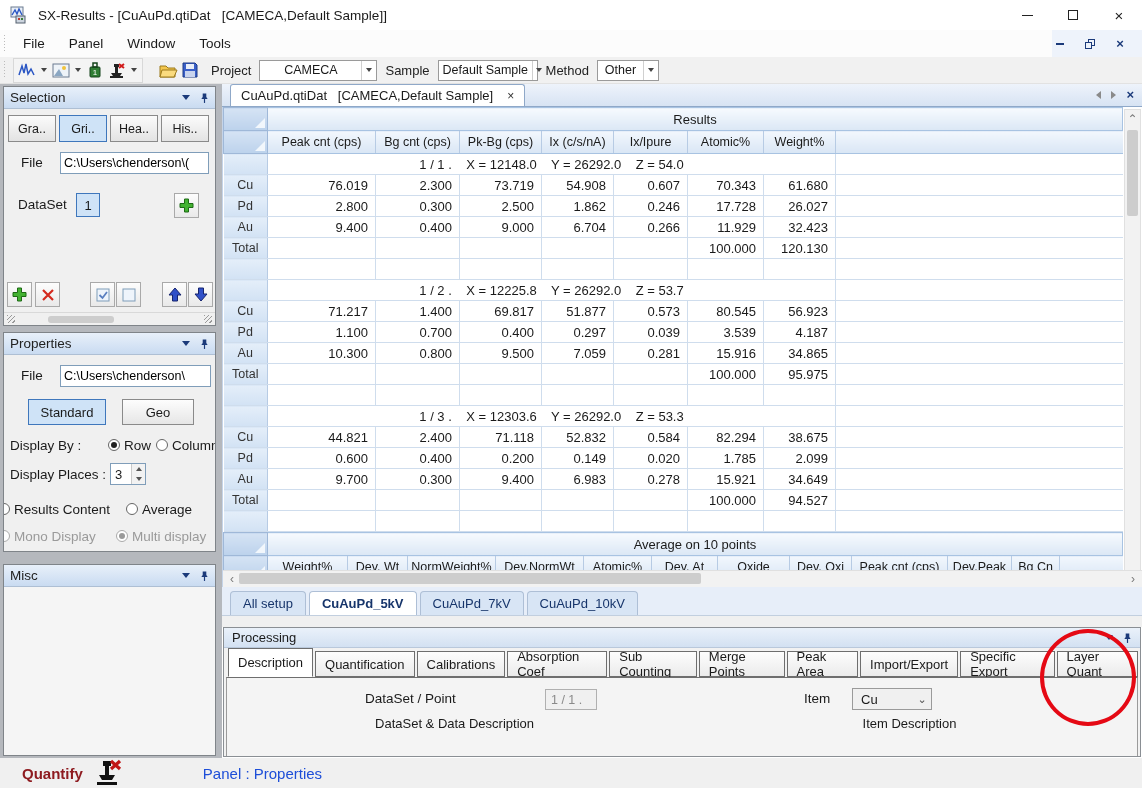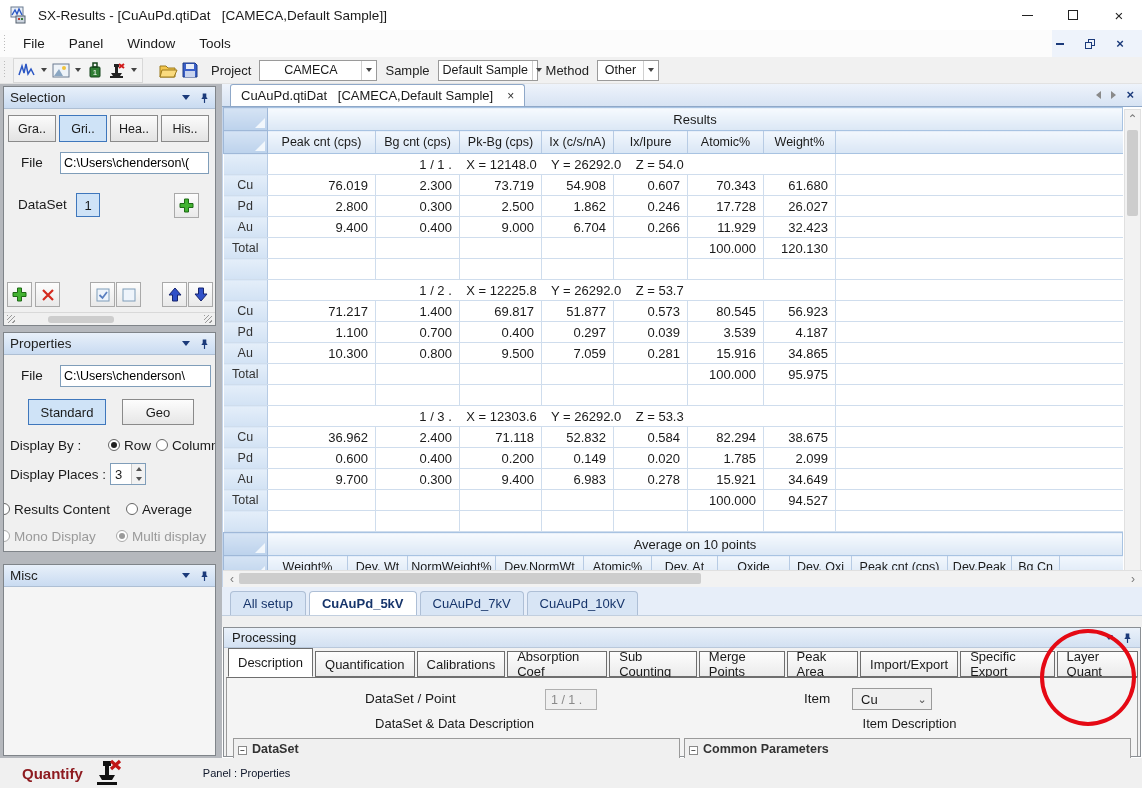--- a/index.html
+++ b/index.html
@@ -147,21 +147,21 @@
   .item-combo .a { width:18px; text-align:center; color:#555; font-size:11px; }
 
   .red-circle { position:absolute; left:1040px; top:629px; width:96px; height:97px; border:4px solid #e50914;
                 border-radius:50%; z-index:40; pointer-events:none; }
 
   
   .statusbar { position:absolute; left:0; bottom:0; width:1142px; height:30px; background:#f0f0f0;
                display:flex; align-items:center; }
   .status-quantify { color:#8e1b20; font-weight:bold; font-size:15px; margin-left:22px; }
   .status-icon { width:34px; height:28px; margin-left:8px; }
-  .status-panel { color:#0f172a; font-size:11px; margin-left:78px; }
+  .status-panel { color:#1d4ed8; font-size:15px; margin-left:78px; }
 </style>
 </head>
 <body>
 
 <div class="titlebar">
   <svg class="app-icon" viewBox="0 0 20 18">
     <rect x="1" y="1" width="12" height="10" fill="#e8eef6" stroke="#6b7b90"></rect>
     <polyline points="2,9 5,4 7,8 9,3 12,9" fill="none" stroke="#2b57c4" stroke-width="1.4"></polyline>
     <rect x="6" y="10" width="9" height="7" fill="#cdd5df" stroke="#55616f"></rect>
     <rect x="8" y="12" width="2" height="2" fill="#c23a2f"></rect>
@@ -556,21 +556,21 @@
             <td></td>
             <td class="filler"></td>
           </tr>
           <tr>
             <td class="rowhdr"></td>
             <td class="blockhdr" colspan="7">1 / 3 .    X = 12303.6    Y = 26292.0    Z = 53.3</td>
             <td class="filler"></td>
           </tr>
           <tr>
             <td class="rowhdr">Cu</td>
-            <td class="num">36.962</td>
+            <td class="num">44.821</td>
             <td class="num">2.400</td>
             <td class="num">71.118</td>
             <td class="num">52.832</td>
             <td class="num">0.584</td>
             <td class="num">82.294</td>
             <td class="num">38.675</td>
             <td class="filler"></td>
           </tr>
           <tr>
             <td class="rowhdr">Pd</td>
@@ -714,24 +714,20 @@
         <span class="lbl" style="left:577px; top:3px;">Item</span>
         <span class="item-combo" style="left:625px; top:0; width:80px;">
           <span class="v">Cu</span>
           <span class="a">⌄</span>
         </span>
       </div>
       <div class="pc-row2">
         <div>DataSet &amp; Data Description</div>
         <div>Item Description</div>
       </div>
-      <div class="tree-row">
-        <div class="tree-box"><span class="minus">−</span><span>DataSet</span></div>
-        <div class="tree-box"><span class="minus">−</span><span>Common Parameters</span></div>
-      </div>
     </div>
   </div>
 </div>
 
 <div class="red-circle"></div>
 
 <div class="statusbar">
   <span class="status-quantify">Quantify</span>
   <svg class="status-icon" viewBox="0 0 34 28">
     <rect x="12" y="2" width="8" height="5" fill="#111"></rect>

